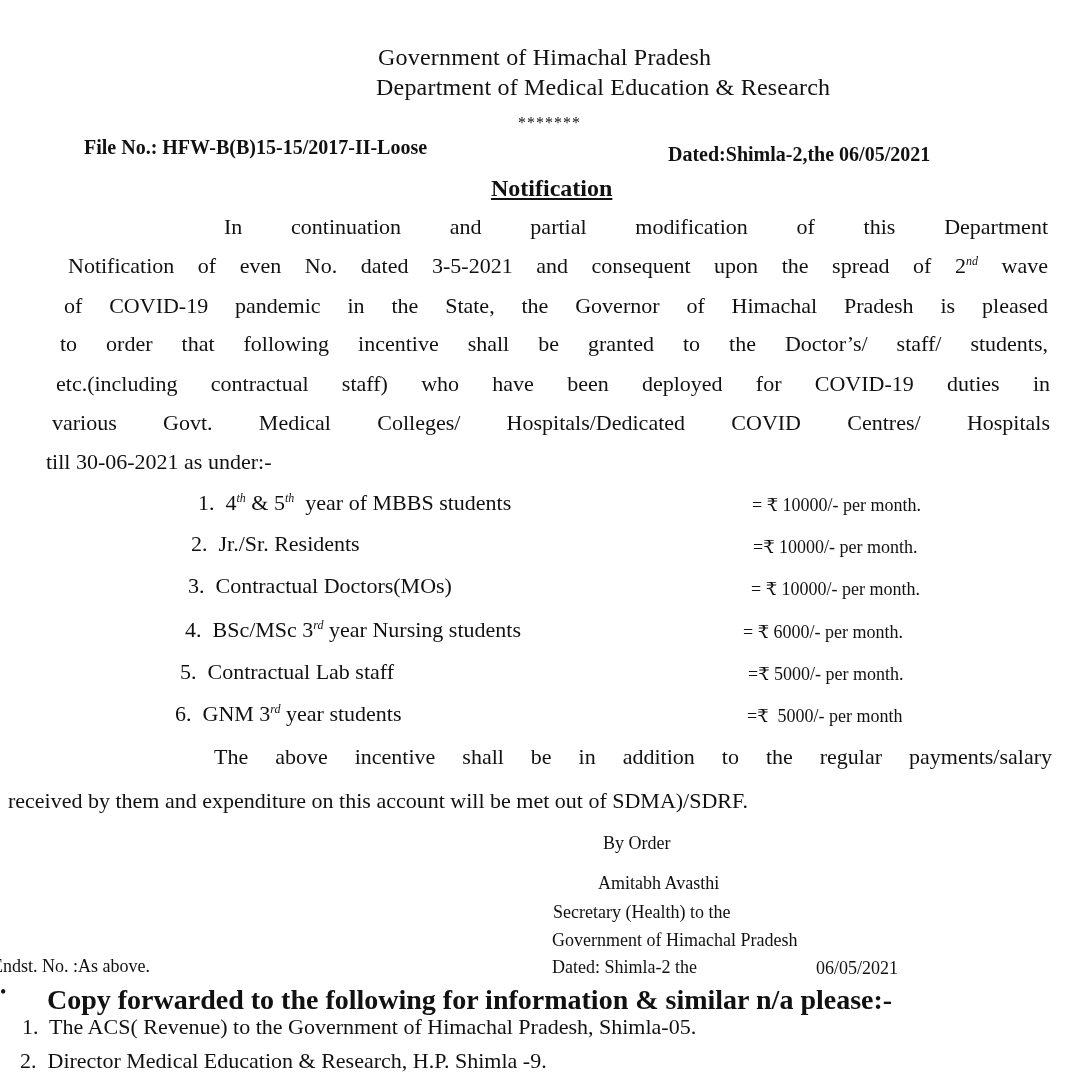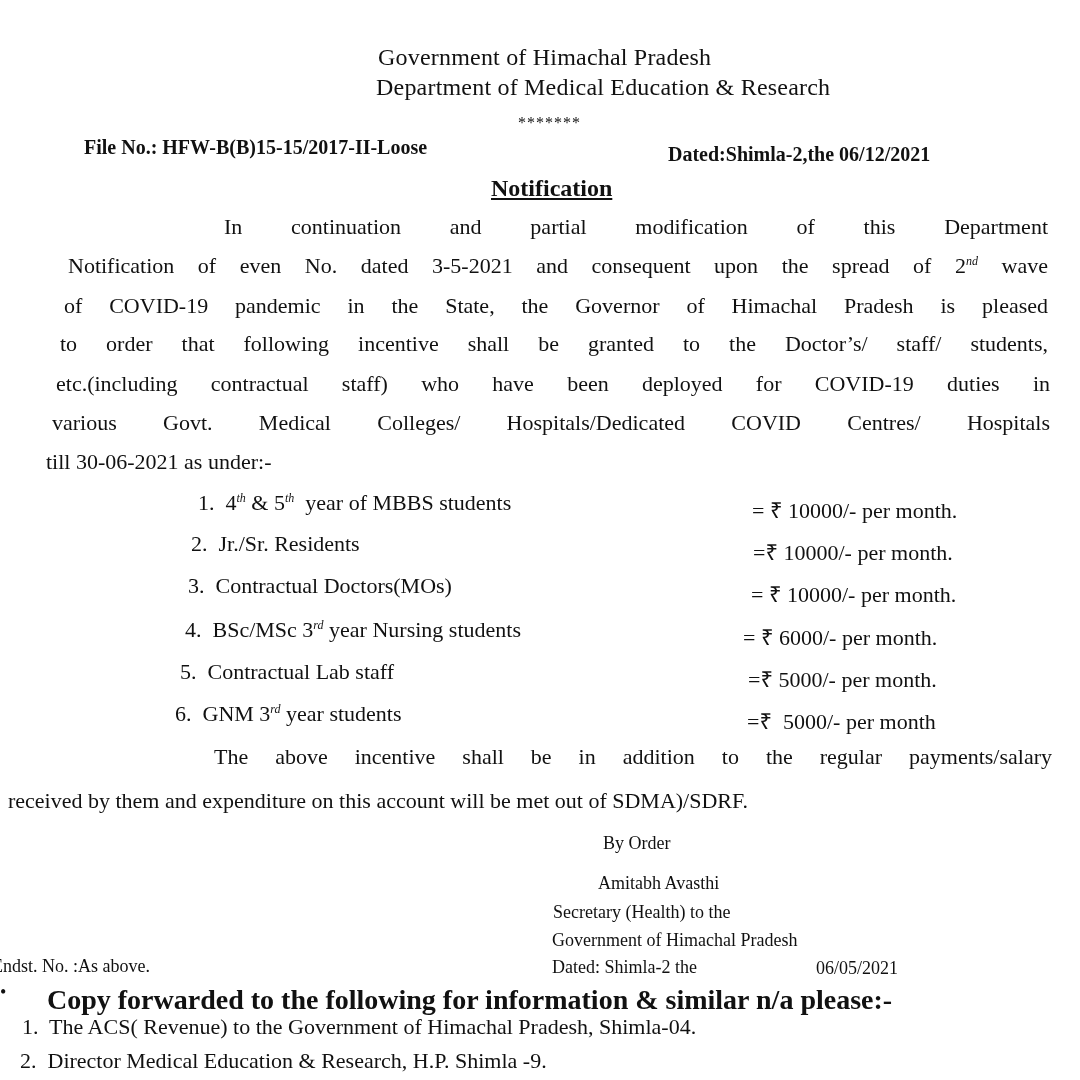--- a/index.html
+++ b/index.html
@@ -22,33 +22,33 @@
     .file { font-size: 20px; }
     .notif { font-size: 24px; text-decoration: underline; }
     .body-line { font-size: 22px; }
     .justify {
       text-align: justify;
       text-align-last: justify;
       white-space: nowrap;
     }
     sup { font-size: 12px; vertical-align: super; line-height: 0; font-style: italic; }
     .item { font-size: 22px; }
-    .amt { font-size: 22px; font-family: Liberation Serif, serif; }
+    .amt { font-size: 18px; }
     .sig { font-size: 18px; }
     .copy-head { font-size: 28px; font-weight: bold; }
     .copy-item { font-size: 22px; }
   </style>
 </head>
 <body>
 
 <div class="abs hdr" style="left:378px; top:44px;">Government of Himachal Pradesh</div>
 <div class="abs hdr" style="left:376px; top:74px;">Department of Medical Education &amp; Research</div>
 <div class="abs stars" style="left:518px; top:114px;">*******</div>
 <div class="abs file bold" style="left:84px; top:136px;">File No.: HFW-B(B)15-15/2017-II-Loose</div>
-<div class="abs file bold" style="left:668px; top:143px;">Dated:Shimla-2,the 06/12/2021</div>
+<div class="abs file bold" style="left:668px; top:143px;">Dated:Shimla-2,the 06/05/2021</div>
 <div class="abs notif bold" style="left:491px; top:175px;">Notification</div>
 
 <div class="abs body-line justify" style="left:224px; top:214px; width:824px;"><span>In continuation and partial modification of this Department</span></div>
 <div class="abs body-line justify" style="left:68px; top:253px; width:980px;"><span>Notification of even No. dated 3-5-2021 and consequent upon the spread of 2</span><sup>nd</sup><span> wave</span></div>
 <div class="abs body-line justify" style="left:64px; top:293px; width:984px;"><span>of COVID-19 pandemic in the State, the Governor of Himachal Pradesh is pleased</span></div>
 <div class="abs body-line justify" style="left:60px; top:331px; width:988px;"><span>to order that following incentive shall be granted to the Doctor’s/ staff/ students,</span></div>
 <div class="abs body-line justify" style="left:56px; top:371px; width:994px;"><span>etc.(including contractual staff) who have been deployed  for COVID-19 duties in</span></div>
 <div class="abs body-line justify" style="left:52px; top:410px; width:998px;"><span>various Govt. Medical Colleges/ Hospitals/Dedicated COVID Centres/ Hospitals</span></div>
 <div class="abs body-line" style="left:46px; top:449px;"><span>till 30-06-2021 as under:-</span></div>
 
@@ -90,17 +90,17 @@
 <div class="abs sig" style="left:553px; top:902px;">Secretary (Health) to the</div>
 <div class="abs sig" style="left:552px; top:930px;">Government of Himachal Pradesh</div>
 <div class="abs sig" style="left:552px; top:957px;">Dated: Shimla-2 the</div>
 <div class="abs sig" style="left:816px; top:958px;">06/05/2021</div>
 
 <div class="abs sig" style="left:-8px; top:956px;">Endst. No. :As above.</div>
 <div class="abs" style="left:0px; top:982px; font-size:18px;">•</div>
 <div class="abs copy-head" style="left:47px; top:984px;">Copy forwarded to the following for information &amp; similar n/a please:-</div>
 
 <div class="abs copy-item" style="left:22px; top:1014px;">
-  <span>1.</span>&nbsp; <span>The ACS( Revenue) to the Government of Himachal Pradesh, Shimla-04.</span>
+  <span>1.</span>&nbsp; <span>The ACS( Revenue) to the Government of Himachal Pradesh, Shimla-05.</span>
 </div>
 <div class="abs copy-item" style="left:20px; top:1048px;">
   <span>2.</span>&nbsp; <span>Director Medical Education &amp; Research, H.P. Shimla -9.</span>
 </div>
 
 </body></html>

